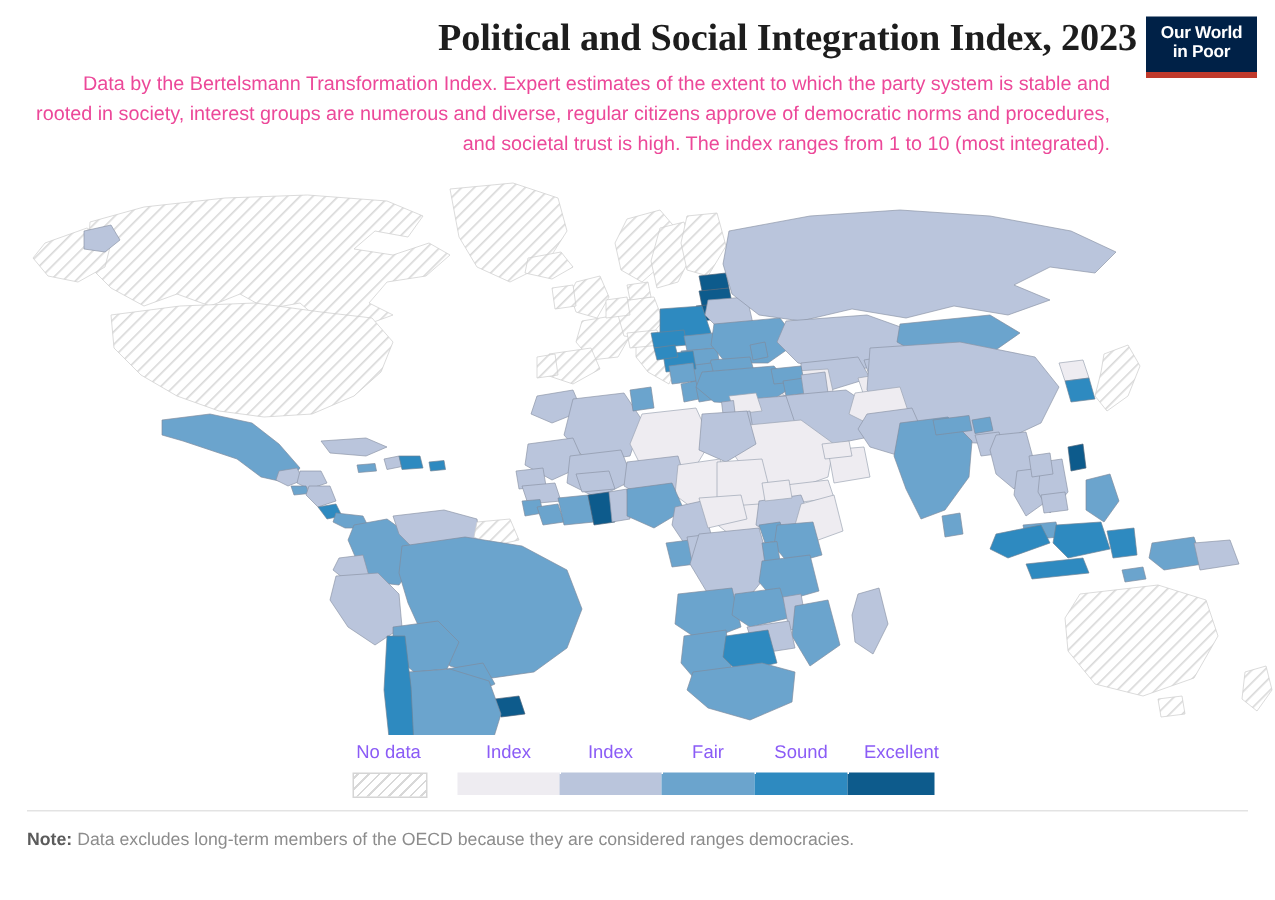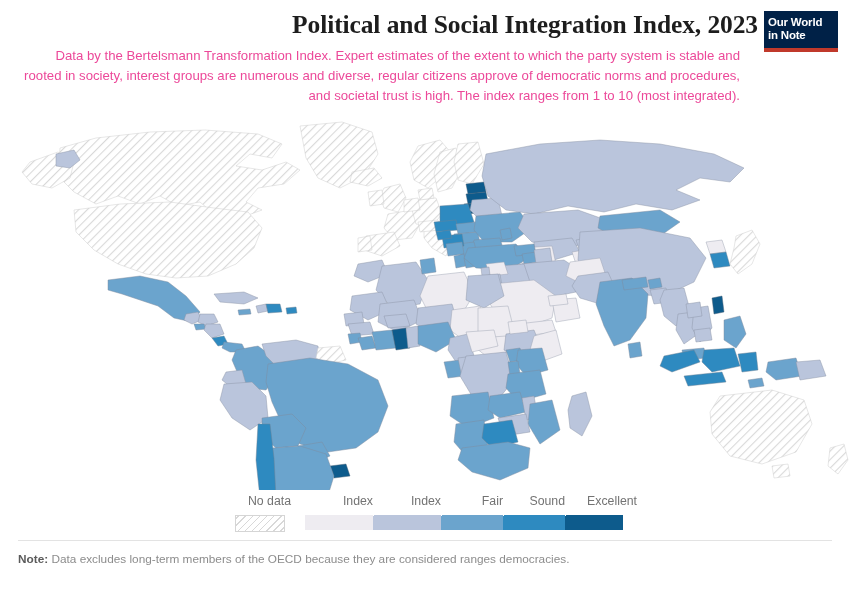--- a/index.html
+++ b/index.html
@@ -27,41 +27,41 @@
 
   
   .owid-logo{
     position:absolute;right:12px;top:11px;
     width:74px;
   }
   .owid-box{
     background:#002147;color:#ffffff;
     font-family:"Liberation Sans", sans-serif;
     font-weight:700;font-size:11.5px;line-height:1.16;
-    padding:5px 4px 5px 4px;
+    text-align:center;padding:5px 4px 5px 4px;
     letter-spacing:-0.2px;
   }
   .owid-rule{height:4px;background:#c0392b;}
 
   
   .map-wrap{position:absolute;left:0;top:118px;width:850px;height:372px;}
   .map-wrap svg{display:block;width:850px;height:372px;}
   .c-nodata{fill:url(#hatch);stroke:#cfcfcf;stroke-width:.5;}
   .c-b1{fill:#eeecf1;stroke:#9aa2b1;stroke-width:.45;}
   .c-b2{fill:#bac5dc;stroke:#8a93a6;stroke-width:.45;}
   .c-b3{fill:#6ba4cd;stroke:#7f8b9c;stroke-width:.45;}
   .c-b4{fill:#2e8ac0;stroke:#6f8194;stroke-width:.45;}
   .c-b5{fill:#0d5b8c;stroke:#4f6479;stroke-width:.45;}
 
   
   .legend{position:absolute;left:0;top:494px;width:850px;height:42px;}
   .legend-inner{position:relative;margin:0 auto;width:396px;height:42px;}
   .lg-label{
-    position:absolute;top:0;font-size:12.3px;color:#737373;
-    text-align:right;white-space:nowrap;
+    position:absolute;top:0;font-size:12.3px;color:#8b5cf6;
+    text-align:center;white-space:nowrap;
   }
   .lg-swatch{position:absolute;top:21px;height:15px;}
   .lg-nodata{
     background:#ffffff;border:1px solid #d5d5d5;
     background-image:repeating-linear-gradient(-45deg,#ffffff 0 2px,#d8d8d8 2px 3.2px,#ffffff 3.2px 5px);
   }
   .lg-tick{position:absolute;top:17px;width:1px;height:5px;background:#ffffff;}
 
   
   .footer{position:absolute;left:18px;top:545px;width:814px;}
@@ -81,21 +81,21 @@
 <div class="page">
 
   <div class="header">
     <h1 class="title">Political and Social Integration Index, 2023</h1>
     <p class="subtitle">Data by the Bertelsmann Transformation Index. Expert estimates of the extent to which the party system is stable and rooted in society, interest groups are numerous and diverse, regular citizens approve of democratic norms and procedures, and societal trust is high. The index ranges from 1 to 10 (most integrated).</p>
   </div>
 
   <div class="owid-logo">
     <div class="owid-box">
       <div>Our World</div>
-      <div>in Note</div>
+      <div>in Poor</div>
     </div>
     <div class="owid-rule"></div>
   </div>
 
   <div class="map-wrap">
     <svg viewBox="0 0 850 372" xmlns="http://www.w3.org/2000/svg">
       <defs>
         <pattern id="hatch" width="6" height="6" patternTransform="rotate(45)" patternUnits="userSpaceOnUse">
           <rect width="6" height="6" fill="#ffffff"></rect>
           <line x1="0" y1="0" x2="0" y2="6" stroke="#d9d9d9" stroke-width="2.2"></line>

